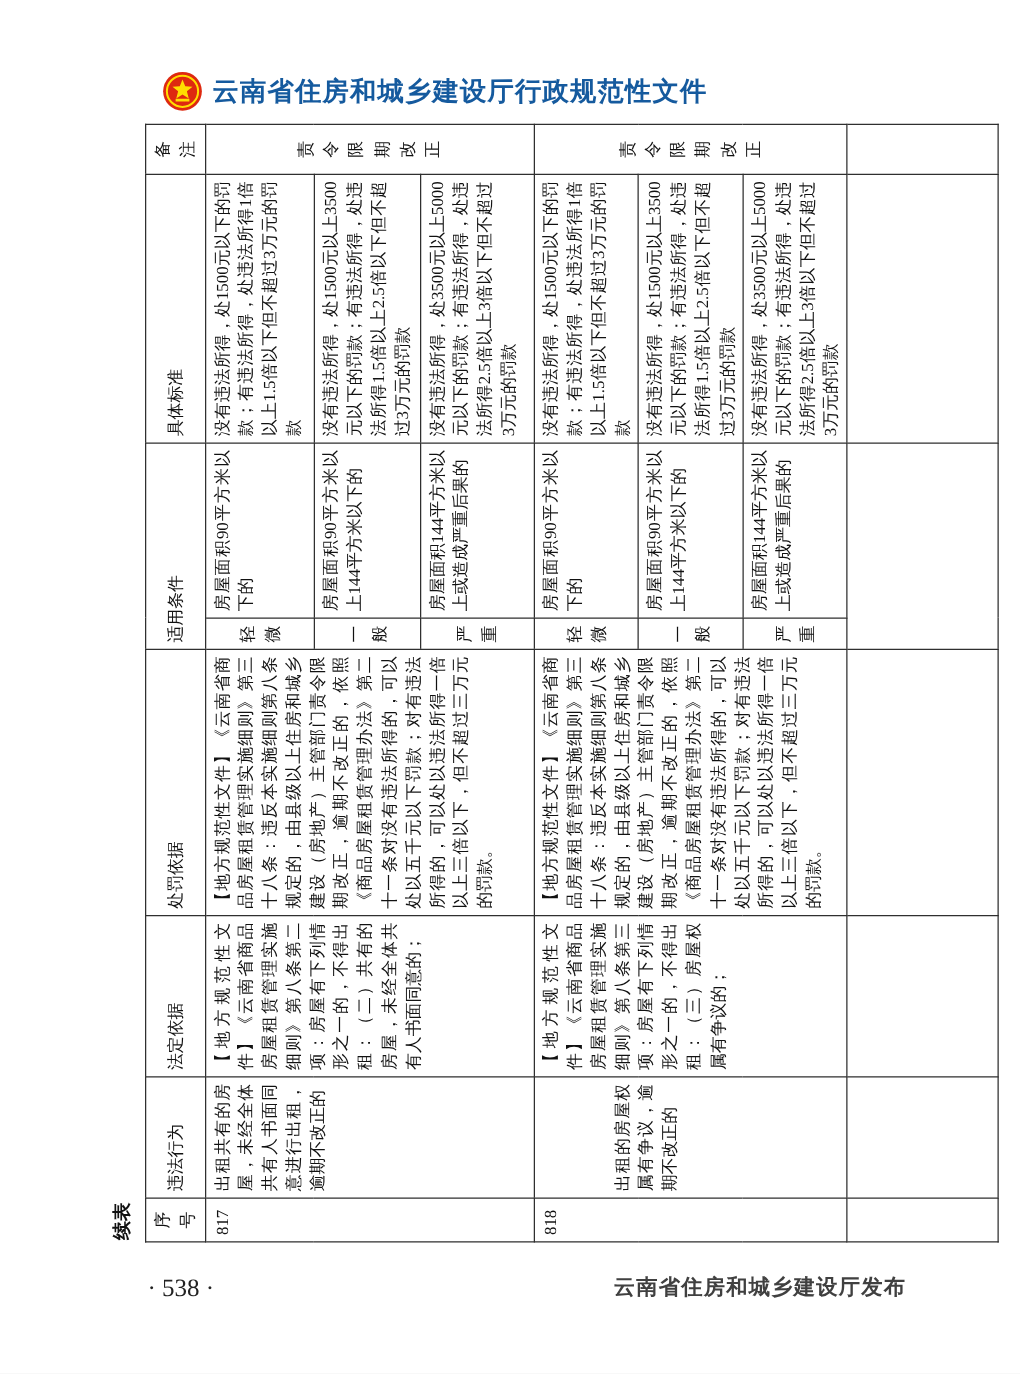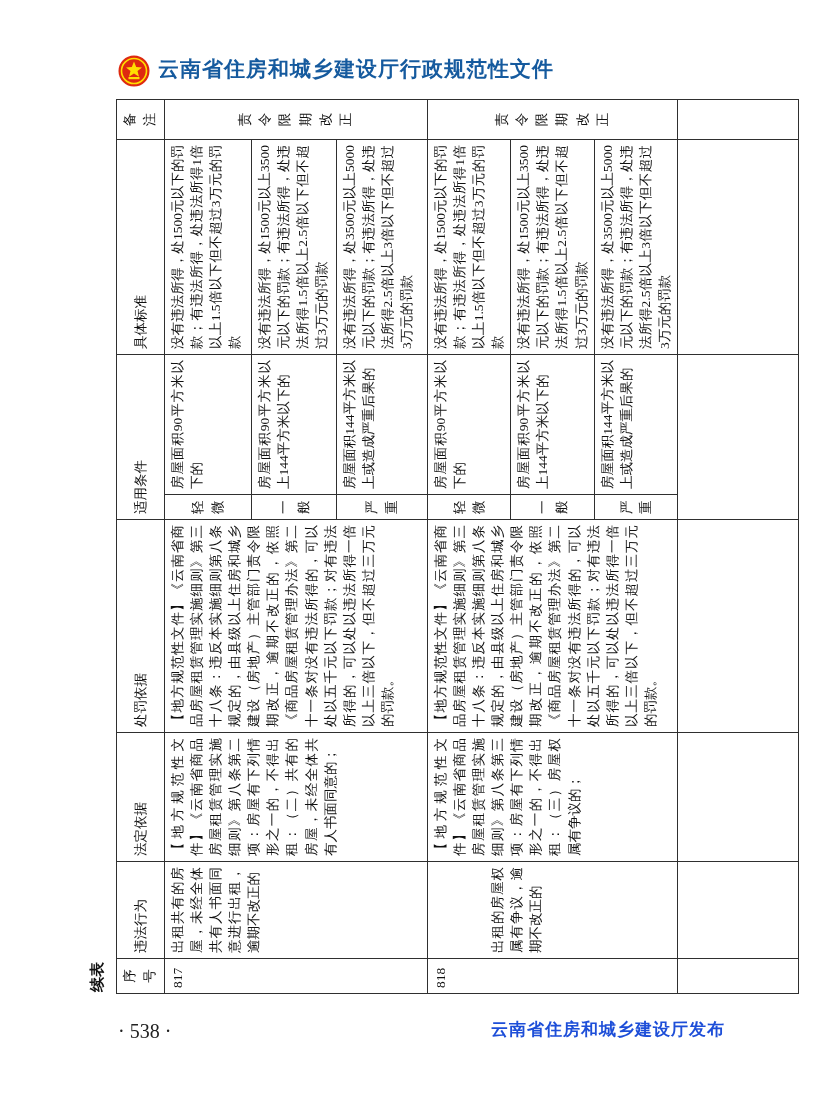--- a/index.html
+++ b/index.html
@@ -1,19 +1,19 @@
 <!DOCTYPE html>
 <html><head>
 <meta charset="utf-8">
 <style>
   html,body{margin:0;padding:0;background:#fff;}
   .page{position:relative;width:816px;height:1099px;background:#ffffff;overflow:hidden;
         font-family:"Liberation Serif","DejaVu Serif",serif;color:#111;outline:1px solid #d8d8d8;}
   
-  .doc-header{position:absolute;left:118px;top:55px;height:36px;display:flex;}
+  .doc-header{position:absolute;left:130px;top:55px;height:36px;display:flex;align-items:center;}
   .emblem{width:32px;height:32px;margin-right:8px;flex:0 0 auto;}
   .doc-title{font-family:"Liberation Sans","DejaVu Sans",sans-serif;font-weight:bold;
              font-size:21px;color:#155a9e;letter-spacing:1px;white-space:nowrap;}
   
   .rot{position:absolute;left:-9px;top:197px;width:894px;height:700px;
        transform:rotate(-90deg);}
   .cont-label{height:28px;font-size:15px;font-weight:bold;padding-left:2px;
               font-family:"Liberation Serif","DejaVu Serif",serif;}
   table.law{border-collapse:collapse;table-layout:fixed;width:894px;}
   table.law td,table.law th{border:1px solid #2f2f2f;padding:3px 5px;
@@ -25,21 +25,21 @@
   .c-act{vertical-align:top;padding-top:55px;}
   .c-legal{vertical-align:top;line-height:2.0;}
   .c-penalty{vertical-align:top;padding:2px 5px;line-height:1.40;}
   .c-grade{vertical-align:middle;text-align:center;padding:2px 1px;line-height:1.6;}
   .c-cond{vertical-align:top;line-height:1.55;}
   .c-std{vertical-align:top;line-height:1.5;}
   .c-remark{vertical-align:middle;text-align:center;line-height:25px;padding:2px;}
   
   .page-num{position:absolute;left:118px;top:1020px;font-size:20px;color:#222;
             font-family:"Liberation Serif","DejaVu Serif",serif;}
-  .publisher{position:absolute;right:91px;top:1018px;font-size:17px;font-weight:bold;color:#1d4ed8;
+  .publisher{position:absolute;right:91px;top:1018px;font-size:17px;font-weight:bold;color:#404040;
              font-family:"Liberation Sans","DejaVu Sans",sans-serif;letter-spacing:1px;}
 </style>
 </head>
 <body>
 
 <div class="page">
 
   <div class="doc-header">
     <svg class="emblem" viewBox="0 0 32 32">
       <circle cx="16" cy="16" r="15.5" fill="#de2910"></circle>

